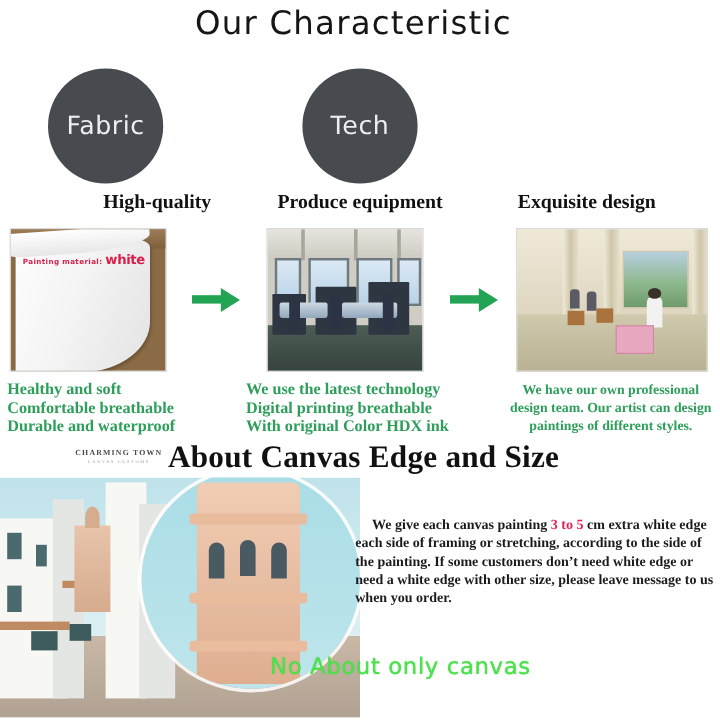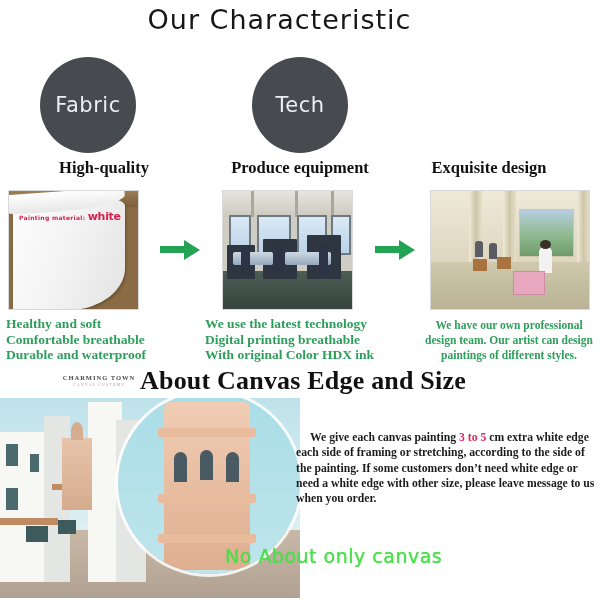--- a/index.html
+++ b/index.html
@@ -6,21 +6,21 @@
   html, body {
     width: 600px; height: 600px;
     background: #ffffff;
     font-family: "Liberation Sans", sans-serif;
     overflow: hidden;
   }
   #page { position: relative; width: 600px; height: 600px; background:#fff; }
 
   
   .main-title {
-    position: absolute; left: 0; top: 4px; width: 559px;
+    position: absolute; left: 15px; top: 4px; width: 559px;
     text-align: center;
     font-family: "DejaVu Sans", sans-serif;
     font-size: 27px; font-weight: 400; letter-spacing: 1px;
     color: #161616;
   }
 
   
   .circle {
     position: absolute;
     width: 96px; height: 96px; border-radius: 50%;
@@ -33,21 +33,21 @@
   #circle-1 { left: 40px;  top: 57px; text-align: center; }
   #circle-2 { left: 252px; top: 57px; }
   #circle-3 { left: 461px; top: 57px; }
 
   .caption {
     position: absolute; top: 158px;
     font-family: "Liberation Serif", serif;
     font-size: 16.5px; font-weight: 700; color: #111;
     text-align: center; white-space: nowrap;
   }
-  #caption-1 { left: 16px;   width: 176px; }
+  #caption-1 { left: 0px;   width: 176px; text-align: right; }
   #caption-2 { left: 192px; width: 216px; }
   #caption-3 { left: 398px; width: 182px; }
 
   
   .photo {
     position: absolute; top: 190px;
     border: 1px solid #d9d9d9;
     overflow: hidden;
   }
   #photo-canvas   { left: 8px;   top: 190px; width: 131px; height: 120px; }

